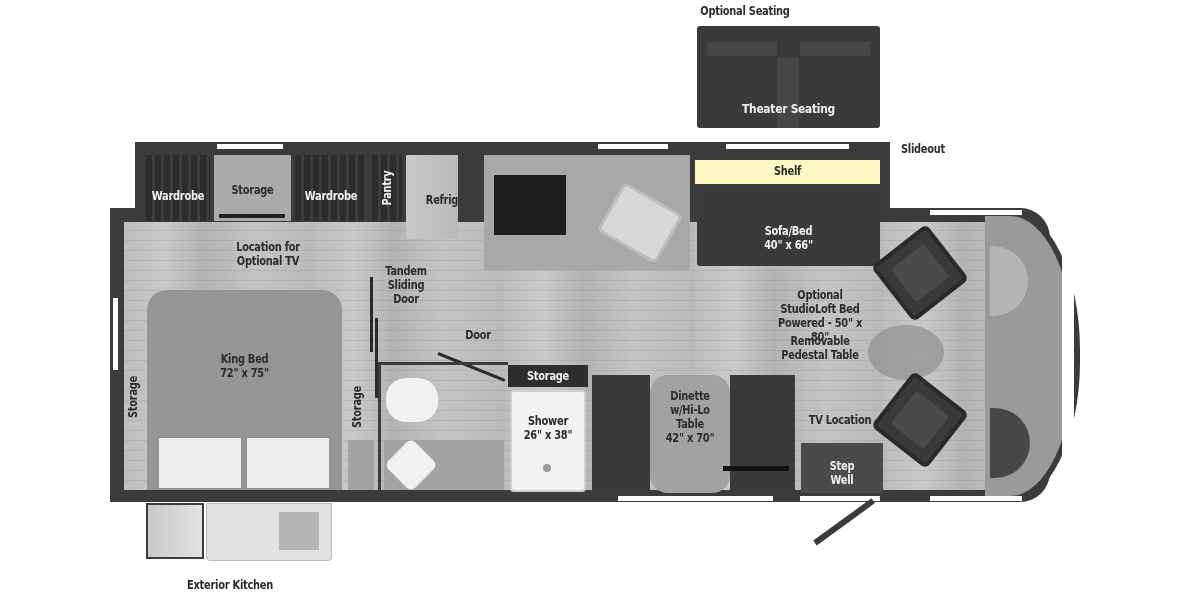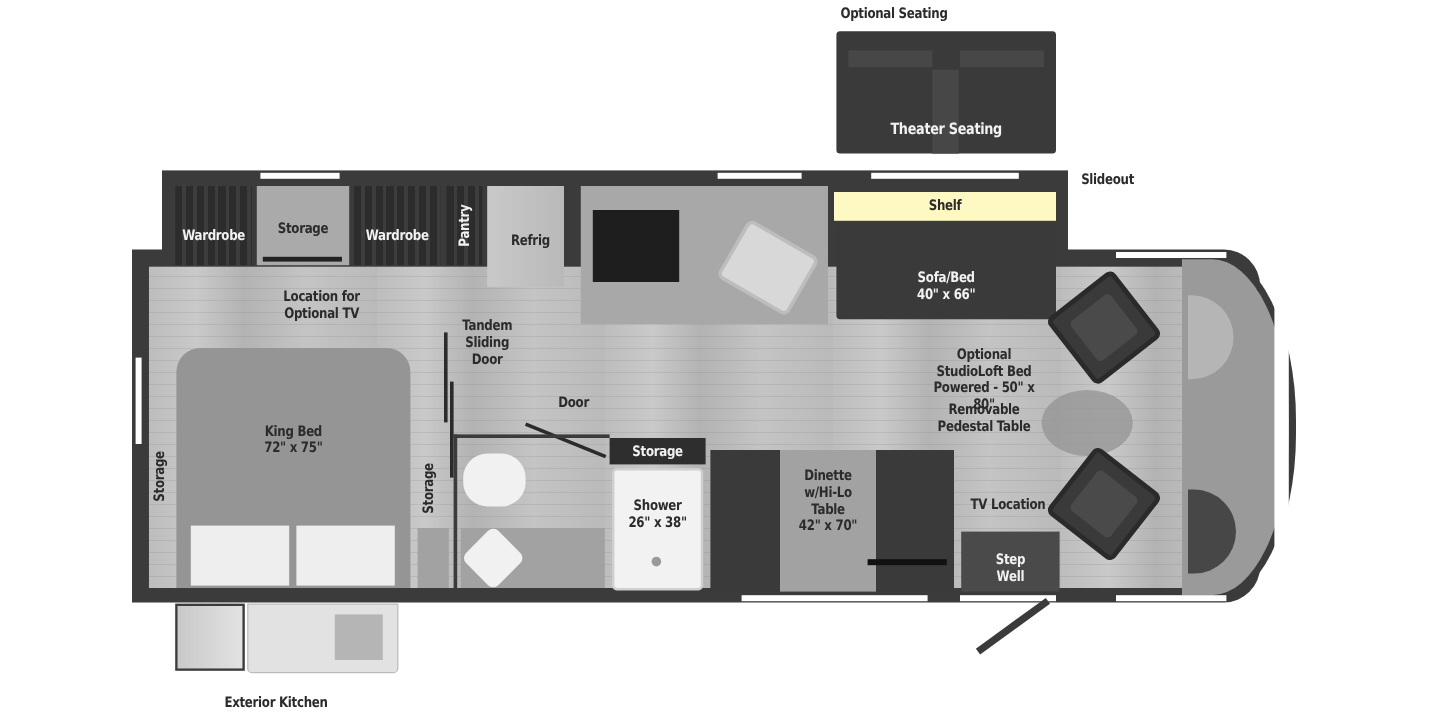--- a/index.html
+++ b/index.html
@@ -55,21 +55,21 @@
 <div class="abs" style="left:214px;top:155px;width:77px;height:66px;background:#aaaaaa;">
   <div class="lbl" style="left:0;top:28px;width:77px;">Storage</div>
   <div class="abs" style="left:5px;top:59px;width:66px;height:4px;background:#222;"></div>
 </div>
 <div class="abs wardrobe" style="left:295px;top:155px;width:72px;height:66px;">
   <div class="lbl light" style="left:0;top:34px;width:72px;">Wardrobe</div>
 </div>
 <div class="abs wardrobe" style="left:372px;top:155px;width:30px;height:66px;">
   <div class="lbl light rvlbl" style="left:-18px;top:26px;width:66px;">Pantry</div>
 </div>
-<div class="abs" style="left:406px;top:155px;width:64px;height:84px;background:linear-gradient(90deg,#c9c9c9,#b9b9b9);">
+<div class="abs" style="left:406px;top:155px;width:52px;height:84px;background:linear-gradient(90deg,#c9c9c9,#b9b9b9);">
   <div class="lbl" style="left:0;top:38px;width:72px;">Refrig</div>
 </div>
 
 <div class="abs" style="left:484px;top:155px;width:206px;height:115px;background:#a8a8a8;"></div>
 <div class="abs" style="left:494px;top:175px;width:72px;height:60px;background:#1e1e1e;"></div>
 <div class="abs" style="left:606px;top:195px;width:62px;height:50px;background:#d8d8d8;border:3px solid #bdbdbd;border-radius:6px;transform:rotate(30deg);"></div>
 
 <div class="abs" style="left:695px;top:160px;width:185px;height:24px;background:#fef9c3;">
   <div class="lbl" style="left:0;top:4px;width:185px;">Shelf</div>
 </div>
@@ -115,21 +115,21 @@
 </div>
 <div class="abs" style="left:510px;top:390px;width:76px;height:102px;background:#f2f2f2;border:2px solid #cfcfcf;border-radius:4px;box-sizing:border-box;">
   <div class="lbl" style="left:0;top:22px;width:72px;">
     <div>Shower</div>
     <div>26" x 38"</div>
   </div>
   <div class="abs" style="left:31px;top:72px;width:8px;height:8px;background:#9a9a9a;border-radius:50%;"></div>
 </div>
 
 <div class="abs dark" style="left:592px;top:375px;width:58px;height:118px;"></div>
-<div class="abs" style="left:650px;top:375px;width:80px;height:118px;background:#a2a2a2;">
+<div class="abs" style="left:650px;top:375px;width:80px;height:118px;background:#a2a2a2;border-radius:18px;">
   <div class="lbl" style="left:0;top:14px;width:80px;">
     <div>Dinette</div>
     <div>w/Hi-Lo</div>
     <div>Table</div>
     <div>42" x 70"</div>
   </div>
 </div>
 <div class="abs dark" style="left:730px;top:375px;width:65px;height:118px;"></div>
 <div class="abs" style="left:723px;top:466px;width:66px;height:5px;background:#111;"></div>
 <div class="lbl" style="left:800px;top:413px;width:80px;">TV Location</div>

